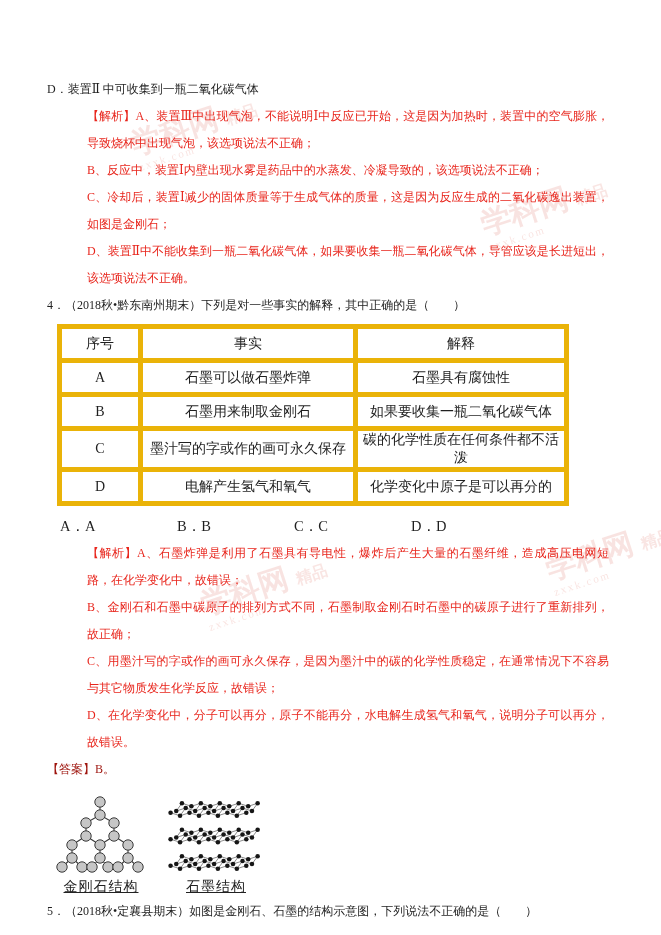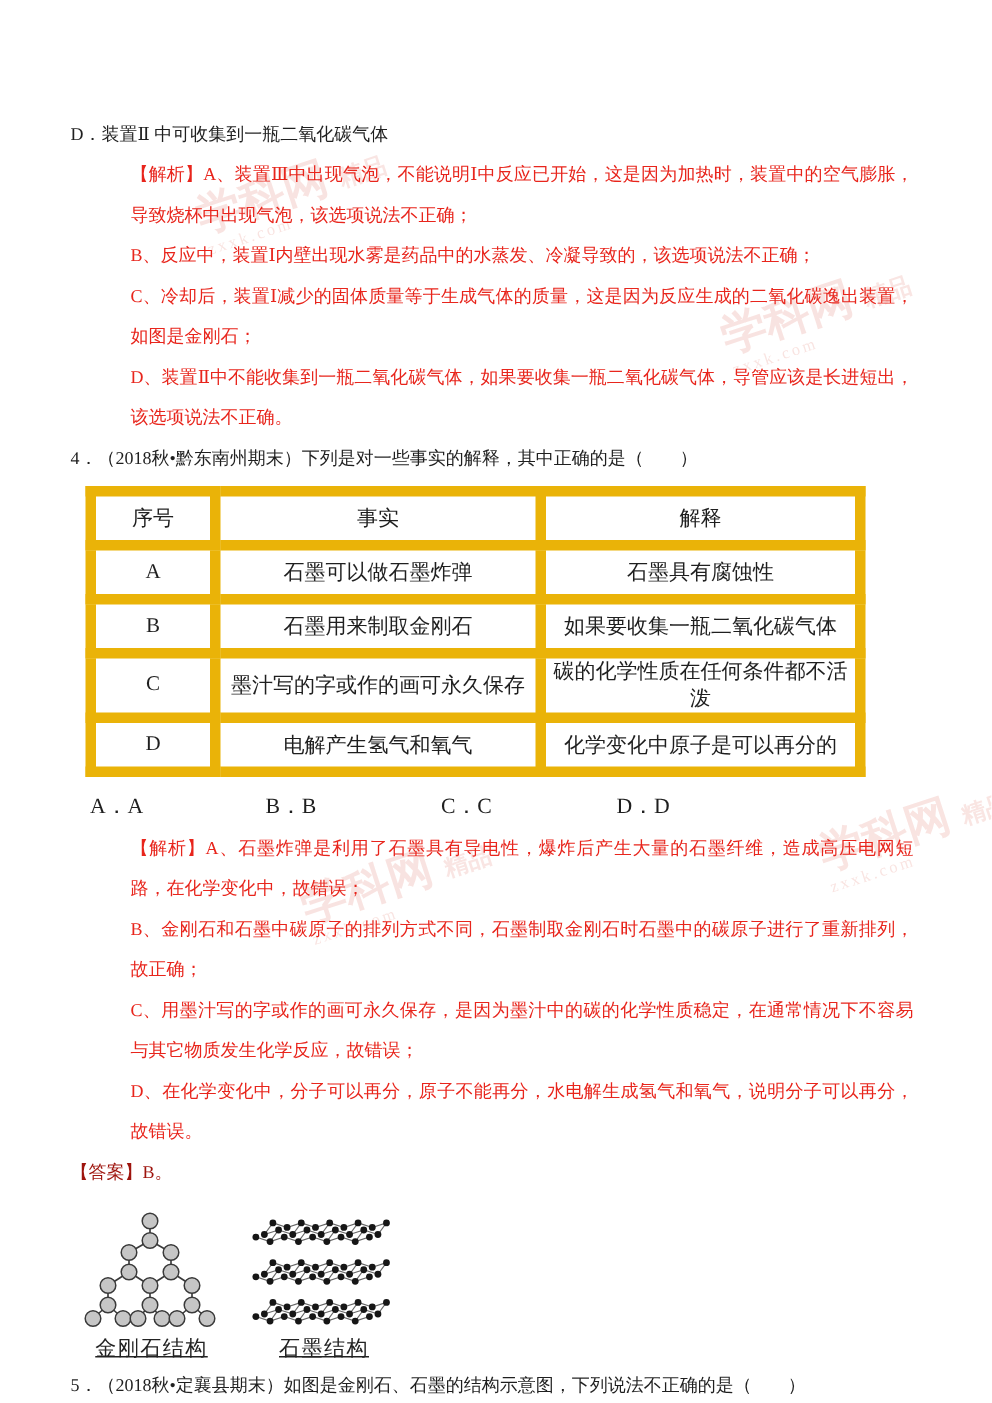--- a/index.html
+++ b/index.html
@@ -4,21 +4,21 @@
 <style>
   html,body{margin:0;padding:0;background:#ffffff;}
   body{width:661px;height:935px;font-family:"Liberation Serif","DejaVu Serif",serif;}
   .page{position:relative;width:661px;height:935px;background:#ffffff;overflow:hidden;}
   .content{position:absolute;left:47px;top:76px;width:562px;}
   .line{margin:0;font-size:12px;line-height:27px;color:#1f1f1f;text-align:justify;}
   .red{color:#e8251c;margin-left:40px;}
   .answer{color:#9e140d;}
   table.facts{border-collapse:collapse;margin:5px 0 7px 10px;table-layout:fixed;}
   table.facts th,table.facts td{
-    border:7px solid #eab308;font-size:14px;font-weight:normal;color:#1f1f1f;
+    border:5px solid #eab308;font-size:14px;font-weight:normal;color:#1f1f1f;
     text-align:center;vertical-align:middle;height:29px;padding:0 4px;
     font-family:"Liberation Serif","DejaVu Serif",serif;
   }
   .col-idx{width:68px;}
   .col-fact{width:202px;}
   .col-expl{width:198px;}
   .options{display:flex;margin-left:13px;font-size:14.5px;line-height:27px;color:#1f1f1f;}
   .options span{width:117px;}
   .figures{display:flex;align-items:flex-end;gap:16px;margin:12px 0 2px 8px;}
   .figures figure{margin:0;display:flex;flex-direction:column;align-items:center;}

